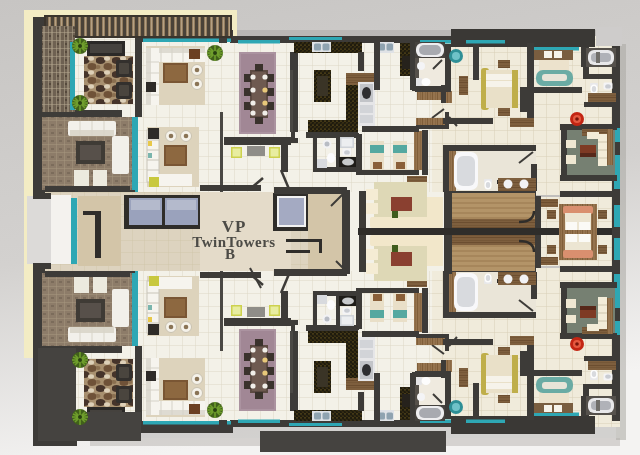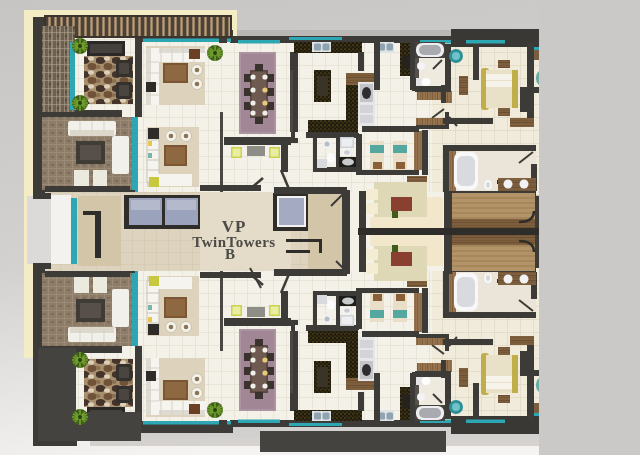--- a/index.html
+++ b/index.html
@@ -1,16 +1,16 @@
 <!DOCTYPE html>
 <html><head>
 <meta charset="utf-8">
 <style>
 html,body{margin:0;padding:0;background:#cbc9c7;}
-#wrap{width:539px;height:455px;overflow:hidden;position:relative;font-family:"Liberation Sans",sans-serif;}
+#wrap{width:640px;height:455px;overflow:hidden;position:relative;font-family:"Liberation Sans",sans-serif;}
 </style>
 </head>
 <body>
 <div id="wrap">
 <svg width="640" height="455" viewBox="0 0 640 455" xmlns="http://www.w3.org/2000/svg">
 <defs>
 <linearGradient id="bgg" x1="0" y1="0" x2="0.25" y2="1">
 <stop offset="0" stop-color="#c7c5c3"></stop>
 <stop offset="0.55" stop-color="#d3d1cf"></stop>
 <stop offset="1" stop-color="#f4f3f2"></stop>

